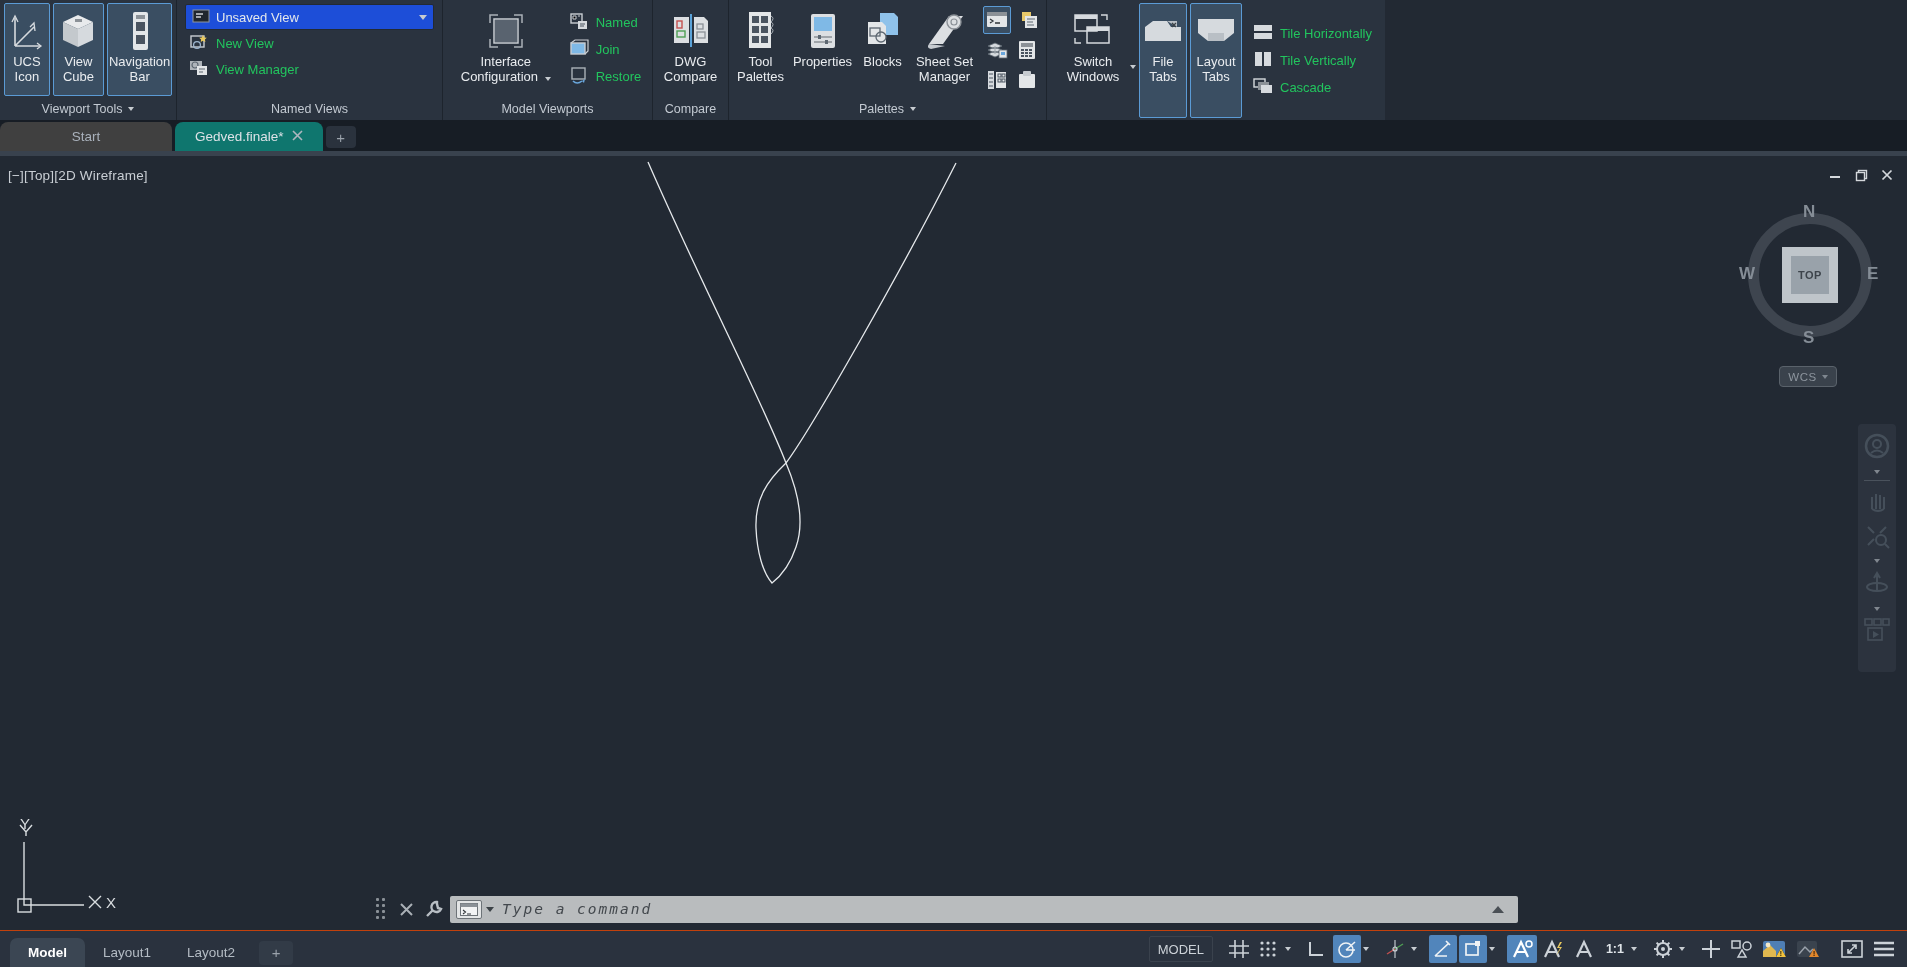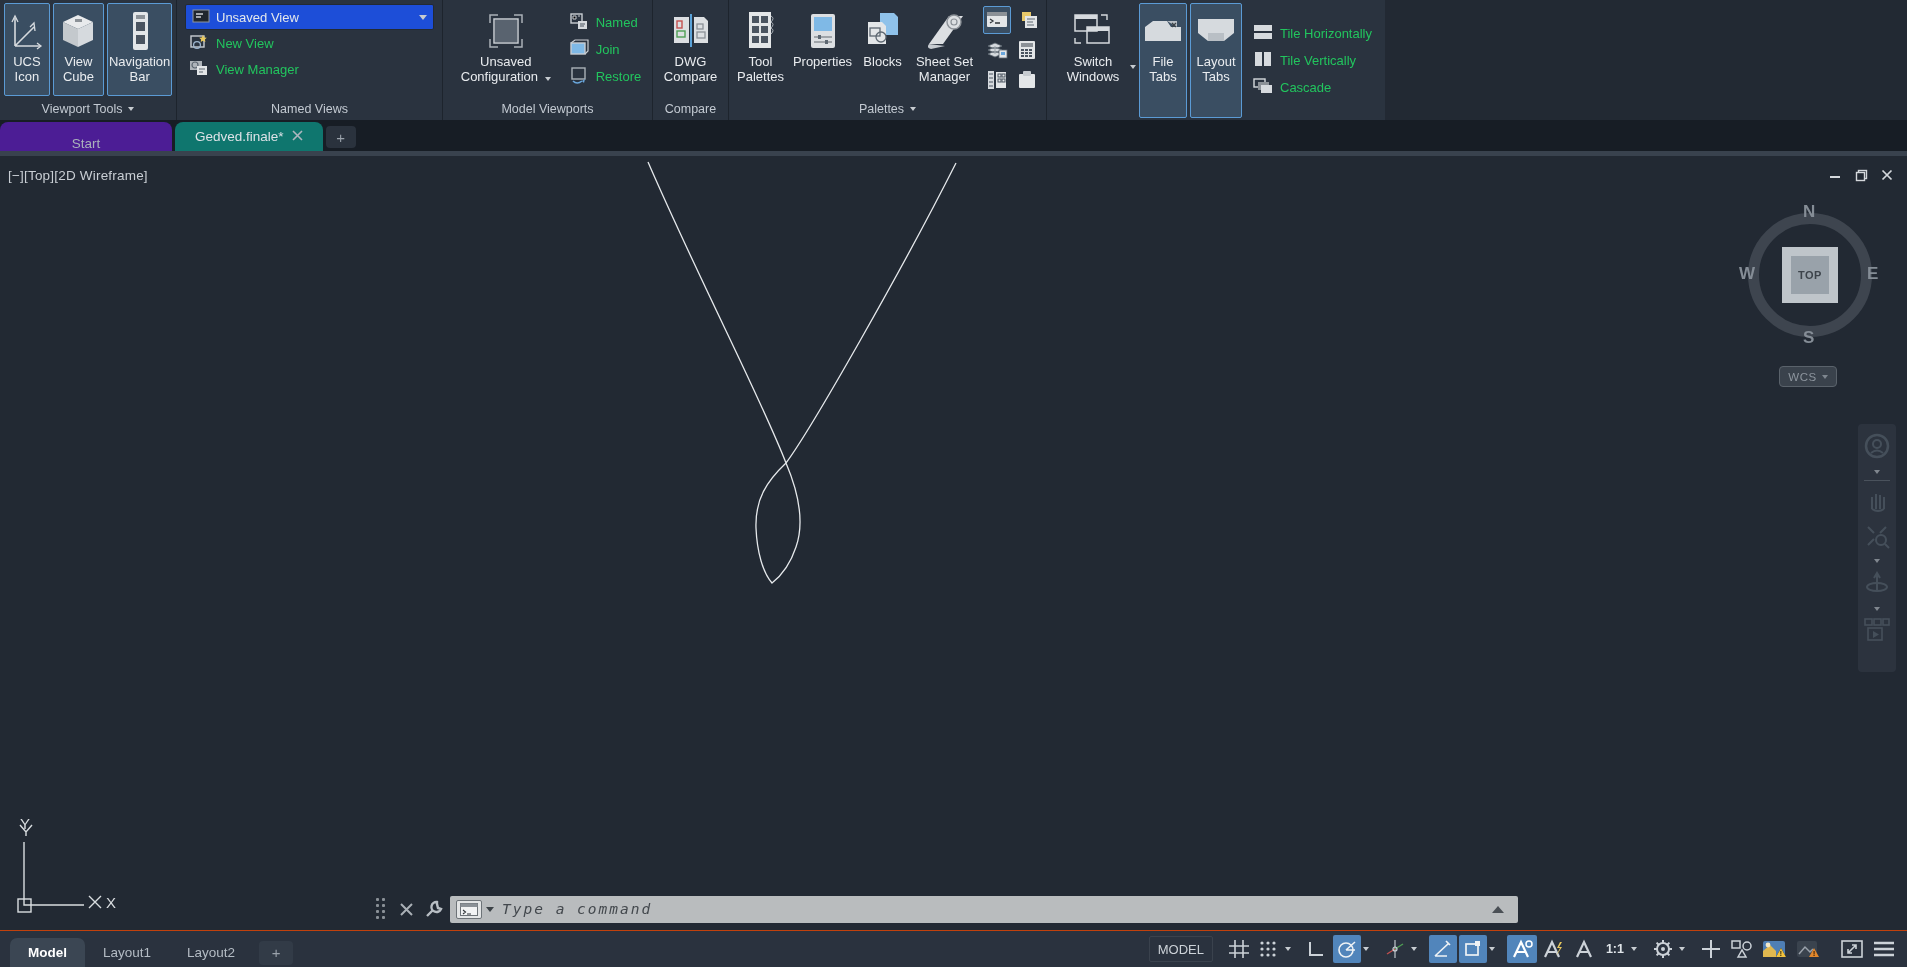--- a/index.html
+++ b/index.html
@@ -31,21 +31,21 @@
   .gridicons { display:grid; grid-template-columns:28px 28px; grid-auto-rows:28px; gap:2px; align-content:center; }
   .smico { display:flex; align-items:center; justify-content:center; border:1px solid transparent; border-radius:2px; }
   .smico.toggled { border-color:#5b9bd5; background:#3a4e62; }
   .launcher { position:absolute; right:5px; bottom:4px; }
 
   
   #filetabbar { position:absolute; left:0; top:120px; width:1907px; height:31px; background:#171d25; }
   #filetabstrip { position:absolute; left:0; bottom:0; height:31px; display:flex; align-items:flex-end; }
   .ftab { height:29px; display:flex; align-items:center; padding:0 20px; font-size:13.5px;
           border-radius:8px 8px 0 0; margin-right:3px; }
-  .ftab.inactive { background:#4c1d95; color:#a9b1bb;align-items:flex-end; }
+  .ftab.inactive { background:#404040; color:#a9b1bb; }
   .ftab.active { background:#0f766e; color:#dde2e7; gap:8px; }
   .ftab-add { width:30px; height:22px; margin-bottom:3px; border-radius:4px; background:#2a323d;
               color:#9aa2ab; display:flex; align-items:center; justify-content:center; font-size:15px; }
   #tabunderline { position:absolute; left:0; top:151px; width:1907px; height:5px; background:#39424e; }
 
   
   #canvas { position:absolute; left:0; top:156px; width:1907px; height:774px; background:#222933; }
   #vplabel { position:absolute; left:8px; top:12px; color:#c9ced4; font-size:13.5px; letter-spacing:.2px; }
   #winctrls { position:absolute; right:12px; top:12px; display:flex; gap:10px; align-items:center; }
   #winctrls .wc { width:16px; height:14px; display:flex; align-items:center; justify-content:center; }
@@ -201,21 +201,21 @@
     <div class="panel" style="width:210px">
       <div class="panel-body">
         <div class="bigbtn" style="width:112px">
           <span class="bicon">
             <svg width="40" height="40">
                 <rect x="8" y="8" width="24" height="24" fill="#5d6possible77" stroke="#c9ced3" stroke-width="1.5" fill-opacity="0"></rect>
               <rect x="9" y="9" width="22" height="22" fill="#59636f"></rect>
               <path d="M4 12 V4 H12 M28 4 H36 V12 M36 28 V36 H28 M12 36 H4 V28" stroke="#aab1b8" stroke-width="1.5" fill="none"></path>
               </svg>
             </span>
-          <span class="blabel"><span>Unsaved</span><br>
+          <span class="blabel"><span>Interface</span><br>
             <span>Configuration</span>
             <span class="dar sm" style="display:inline-block; margin-left:3px"></span></span>
         </div>
         <div class="minicol">
           <div class="rowitem">
             <span>
               <svg width="20" height="18">
                   <rect x="2" y="2" width="11" height="9" fill="none" stroke="#c9ced3" stroke-width="1.4"></rect>
                 <path d="M4 4 h3 v3 h-3z M9 4 h2" stroke="#c9ced3" stroke-width="1"></path>
                 <rect x="9" y="9" width="9" height="8" fill="#d6dade"></rect>

